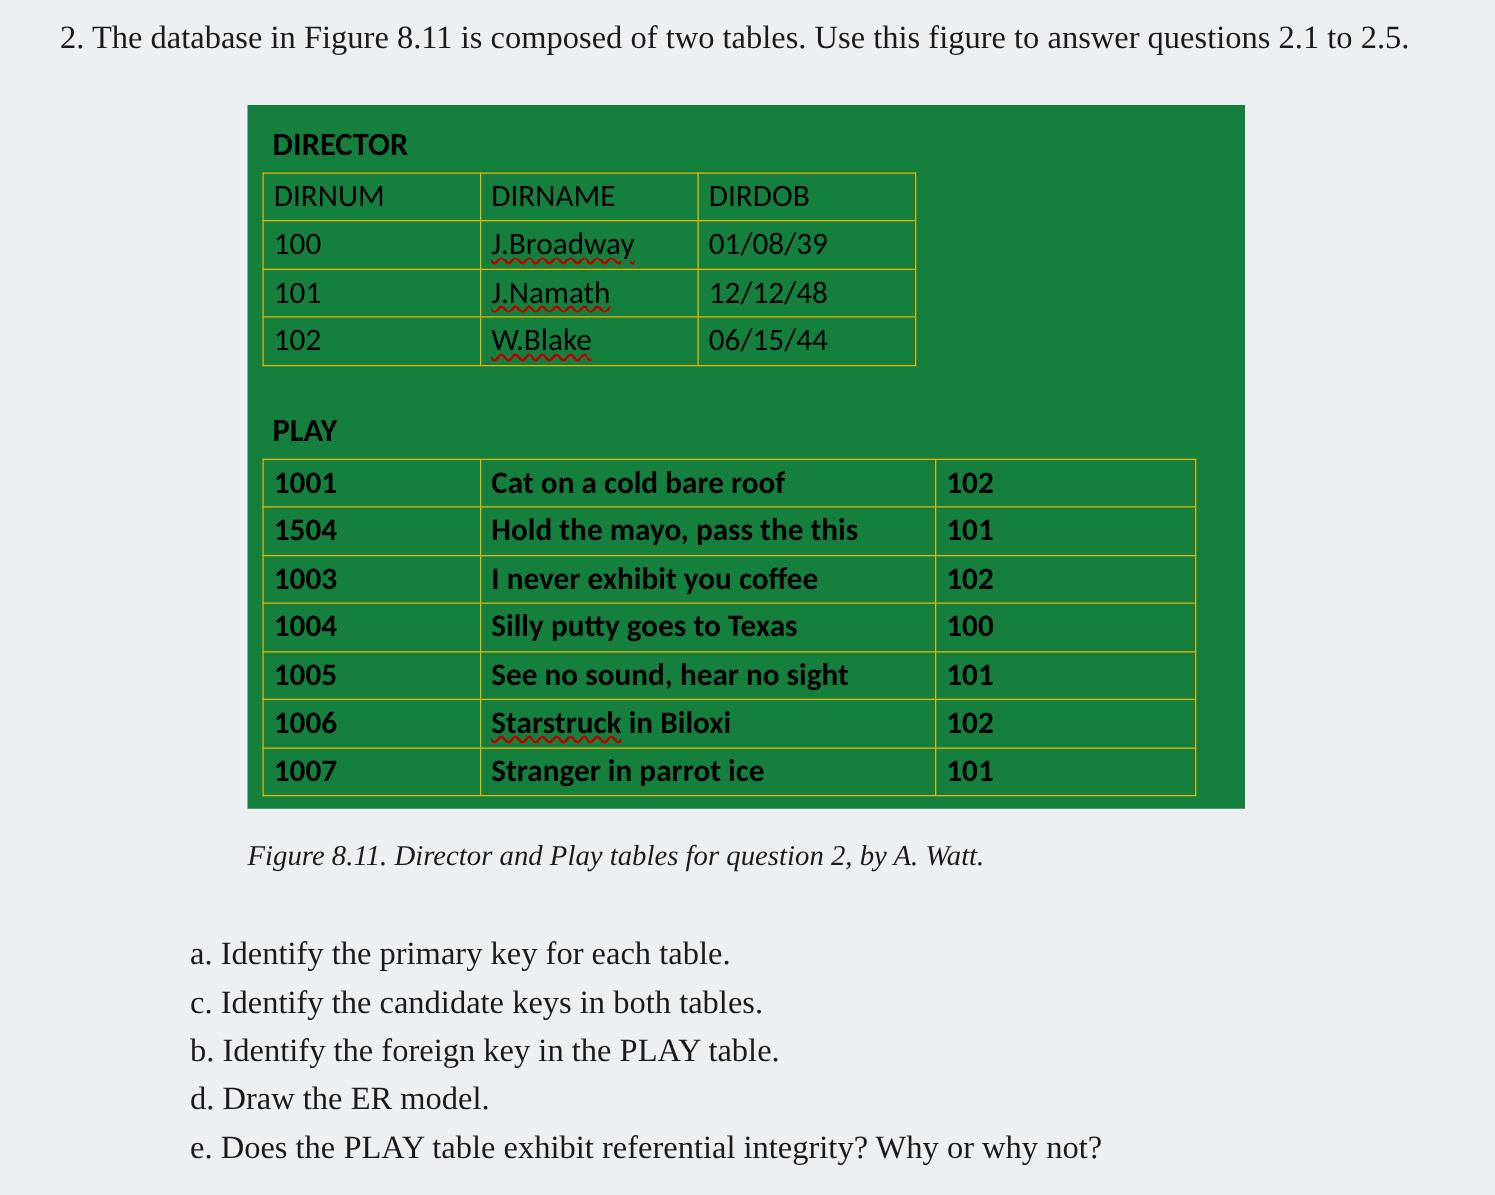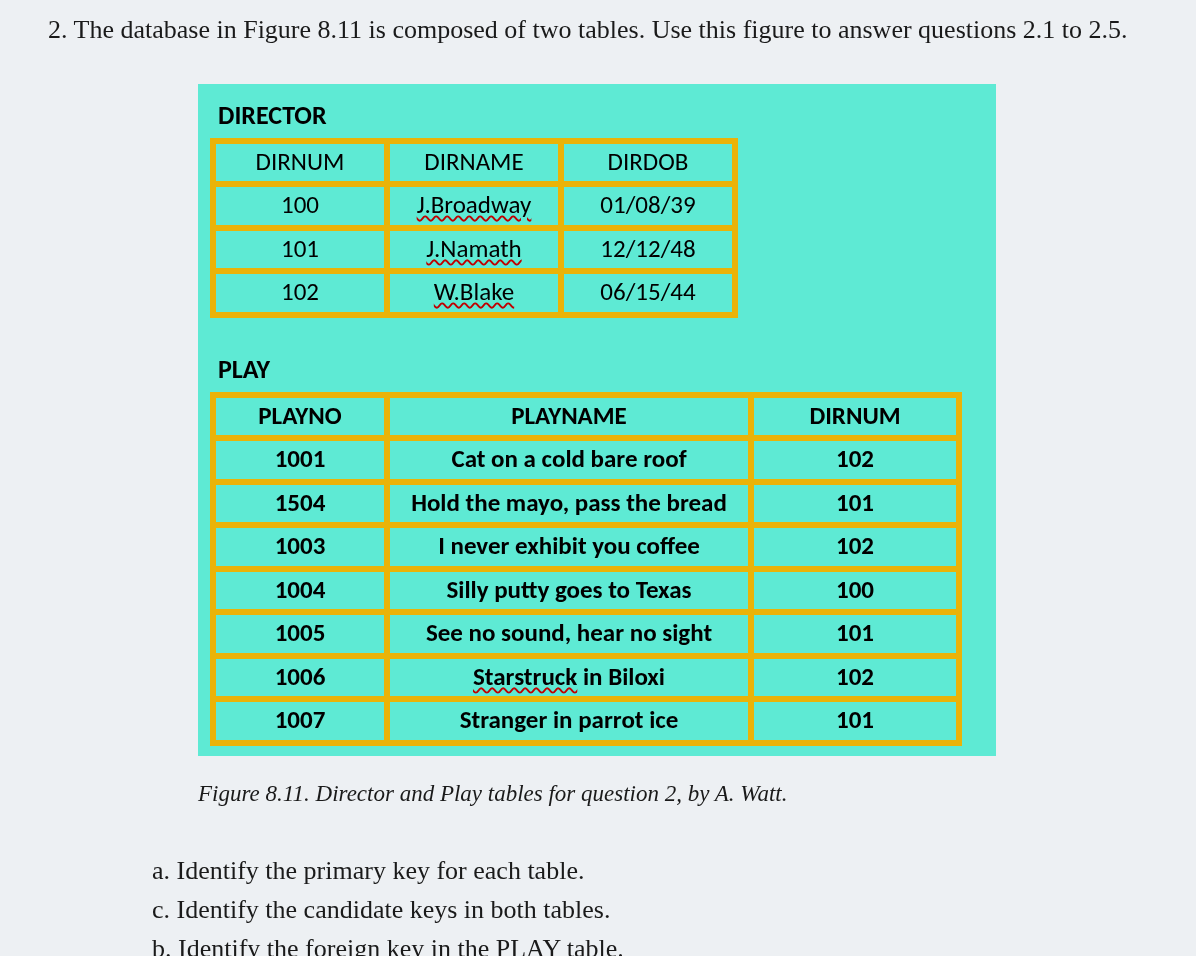--- a/index.html
+++ b/index.html
@@ -15,42 +15,42 @@
     background: #edf0f3;
     padding: 12px 46px 30px 48px;
     box-sizing: border-box;
     font-size: 26px;
     line-height: 1.38;
   }
   .problem-stem {
     margin: 0 0 36px 0;
   }
   .figure-block {
-    background: #5eead4;
+    background: #15803d;
     margin-left: 150px;
     width: 798px;
     box-sizing: border-box;
     padding: 14px 4px 10px 4px;
     font-family: Calibri, "Segoe UI", Arial, sans-serif;
     color: #000;
   }
   .tbl-heading {
     font-weight: 700;
     font-size: 26px;
     padding: 0 0 4px 16px;
   }
   table.db {
     border-collapse: collapse;
     margin: 0 8px 0 8px;
     font-size: 25px;
   }
   table.db th, table.db td {
-    border: 6px solid #eab308;
+    border: 1px solid #eab308;
     padding: 1px 8px 2px 8px;
-    text-align: center;
+    text-align: left;
     vertical-align: top;
     font-weight: 400;
   }
   table.db .hdr td {
     font-weight: 400;
   }
   table.db.play td, table.db.play .hdr td {
     font-weight: 700;
   }
   .director-col1 { width: 174px; }
@@ -123,33 +123,28 @@
     <div class="figure-gap"></div>
 
     <div class="tbl-heading">PLAY</div>
     <table class="db play">
       <colgroup>
         <col class="play-col1">
           <col class="play-col2">
           <col class="play-col3">
       </colgroup>
       <tbody>
-          <tr class="hdr">
-        <td>PLAYNO</td>
-        <td>PLAYNAME</td>
-        <td>DIRNUM</td>
-      </tr>
       <tr>
         <td>1001</td>
         <td><span></span><span class=""></span><span>Cat on a cold bare roof</span></td>
         <td>102</td>
       </tr>
       <tr>
         <td>1504</td>
-        <td><span></span><span class=""></span><span>Hold the mayo, pass the bread</span></td>
+        <td><span></span><span class=""></span><span>Hold the mayo, pass the this</span></td>
         <td>101</td>
       </tr>
       <tr>
         <td>1003</td>
         <td><span></span><span class=""></span><span>I never exhibit you coffee</span></td>
         <td>102</td>
       </tr>
       <tr>
         <td>1004</td>
         <td><span></span><span class=""></span><span>Silly putty goes to Texas</span></td>

